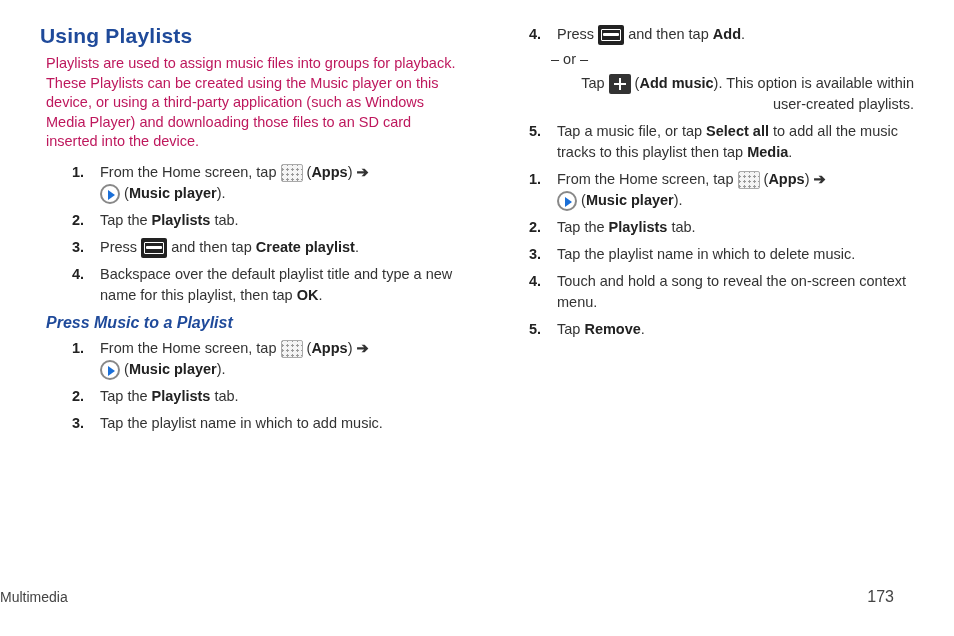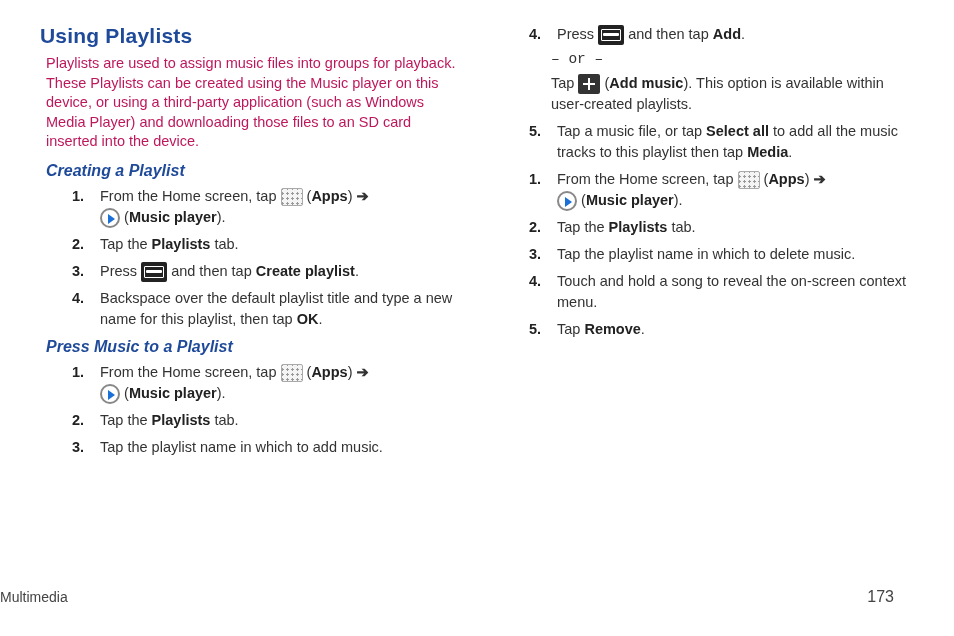--- a/index.html
+++ b/index.html
@@ -44,34 +44,33 @@
   .plus-icon {
     width: 22px; height: 20px; background: #333; border-radius: 2px; position: relative;
   }
   .plus-icon::before, .plus-icon::after {
     content: ""; position: absolute; background: #fff;
   }
   .plus-icon::before { left: 10px; top: 4px; width: 2px; height: 12px; }
   .plus-icon::after { left: 5px; top: 9px; width: 12px; height: 2px; }
   .note { font-size: 14.5px; line-height: 1.4; margin: 10px 0 10px 0; padding-left: 44px; position: relative; }
   .note .note-label { position: absolute; left: 0; font-weight: bold; color: #222; }
-  .or { font-size: 14.5px; margin: 4px 0 6px 54px; color: #333; font-family: Liberation Mono, monospace; }
-  .sub { margin-left: 54px; font-size: 14.5px; line-height:1.4; margin-bottom:6px; }
+  .or { font-size: 14.5px; margin: 4px 0 6px 54px; color: #333; }
+  .sub { margin-left: 68px; font-size: 14.5px; line-height:1.4; margin-bottom:6px;text-align:right; }
   .footer { display:flex; justify-content:space-between; align-items:center; gap:26px; padding: 0 60px 18px 0; font-size:14px; color:#444; }
   .footer .pg { font-size:16px; }
 </style>
 </head>
 <body>
 
 <div class="page">
   <div class="col">
     <h1>Using Playlists</h1>
     <p class="intro">Playlists are used to assign music files into groups for playback. These Playlists can be created using the Music player on this device, or using a third-party application (such as Windows Media Player) and downloading those files to an SD card inserted into the device.</p>
 
-    <h2>Creating a Playlist</h2>
     <ol>
       <li>
         <span class="num">1.</span>
         <span>From the Home screen, tap </span>
         <span class="icon apps-icon"></span>
         <span> (</span><b>Apps</b><span>) </span><span class="arrow">➔</span><br>
         <span class="icon music-icon"></span>
         <span> (</span><b>Music player</b><span>).</span>
       </li>
       <li>

